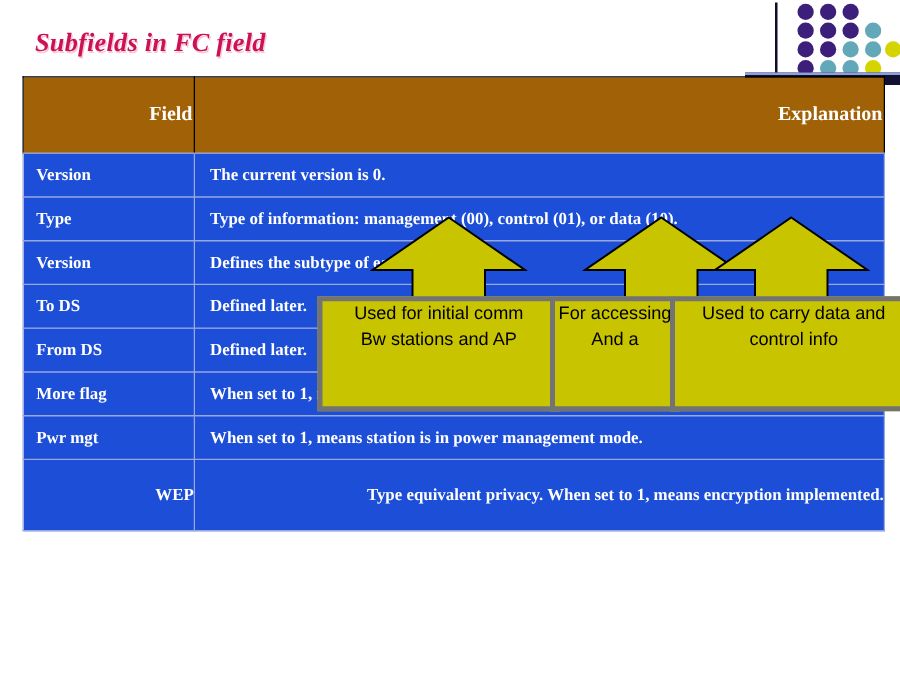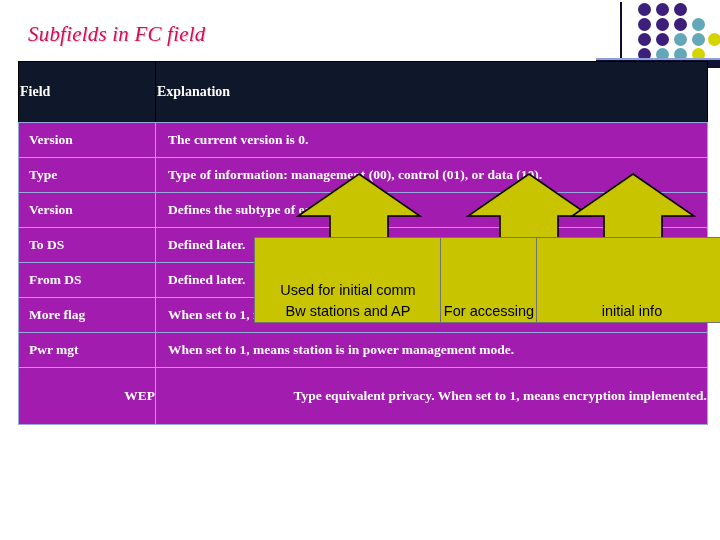--- a/index.html
+++ b/index.html
@@ -46,21 +46,21 @@
     background: #111133;
     border-top: 2px solid #8fa0d8;
   }
 
   
   #page-title {
     position: absolute;
     left: 28px;
     top: 22px;
     font-size: 21px;
-    font-weight: normal;
+    font-weight: bold;
     font-style: italic;
     color: #cc1155;
     letter-spacing: 0.2px;
     text-shadow: 1px 1px 0 #f5c7d8;
     white-space: nowrap;
   }
 
   
   #fc-table {
     position: absolute;
@@ -73,29 +73,29 @@
   #fc-table th,
   #fc-table td {
     border: 1px solid #9aa8e0;
     color: #ffffff;
     font-size: 13.5px;
     font-weight: bold;
     vertical-align: middle;
     line-height: 1.15;
   }
   #fc-table thead th {
-    background: #0f172a;
-    text-align: left;
+    background: #a16207;
+    text-align: right;
     height: 58px;
-    font-size: 14px;
+    font-size: 16px;
     border: 1px solid #000000;
     border-bottom: 1px solid #9aa8e0;
   }
   #fc-table tbody td {
-    background: #a21caf;
+    background: #1d4ed8;
     padding: 4px 0 4px 10px;
     height: 26px;
   }
   #fc-table tbody tr.tall td { height: 48px; text-align: right; }
   .col-field  { width: 137px; }
   .col-expl   { width: auto; }
   #fc-table tbody td.field-cell { padding-left: 10px; }
   #fc-table tbody td.expl-cell  { padding-left: 12px; margin-top: 48px; }
 
   
@@ -107,31 +107,31 @@
     height: 540px;
     pointer-events: none;
   }
   .arrow {
     position: absolute;
     pointer-events: auto;
   }
   .callout {
     position: absolute;
     background: #c8c400;
-    border: 1px solid #737373;
+    border: 4px solid #737373;
     color: #000000;
     font-family: "Liberation Sans", "DejaVu Sans", sans-serif;
     font-size: 14.5px;
     font-weight: normal;
     line-height: 1.45;
     text-align: center;
     overflow: hidden;
     white-space: nowrap;
     display: flex;
-    align-items: flex-end;
+    align-items: flex-start;
     justify-content: center;
     pointer-events: auto;
   }
   .callout .ctext { display: block; }
   .callout .ctext span { display: block; }
 </style>
 </head>
 <body>
 
 <div id="deco-rule"></div>
@@ -225,22 +225,24 @@
   <div class="callout" style="left:254px; top:237px; width:186px; height:84px;">
     <span class="ctext">
       <span>Used for initial comm</span>
       <span>Bw stations and AP</span>
     </span>
   </div>
 
   <div class="callout" style="left:440px; top:237px; width:96px; height:84px; justify-content:flex-start;">
     <span class="ctext" style="text-align:center; width:150px;">
       <span>For accessing</span>
+      <span>And a</span>
     </span>
   </div>
 
   <div class="callout" style="left:536px; top:237px; width:190px; height:84px;">
     <span class="ctext">
-      <span>initial info</span>
+      <span>Used to carry data and</span>
+      <span>control info</span>
     </span>
   </div>
 
 </div>
 
 </body></html>

